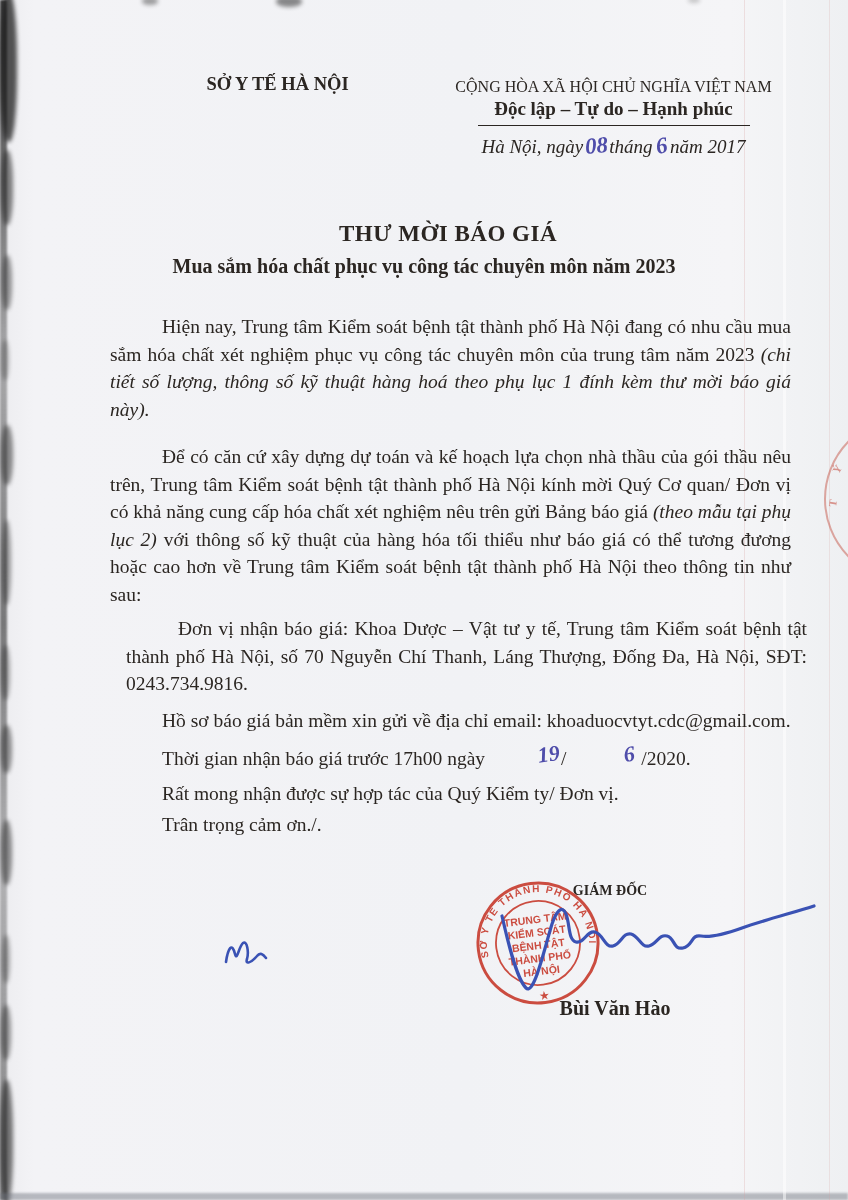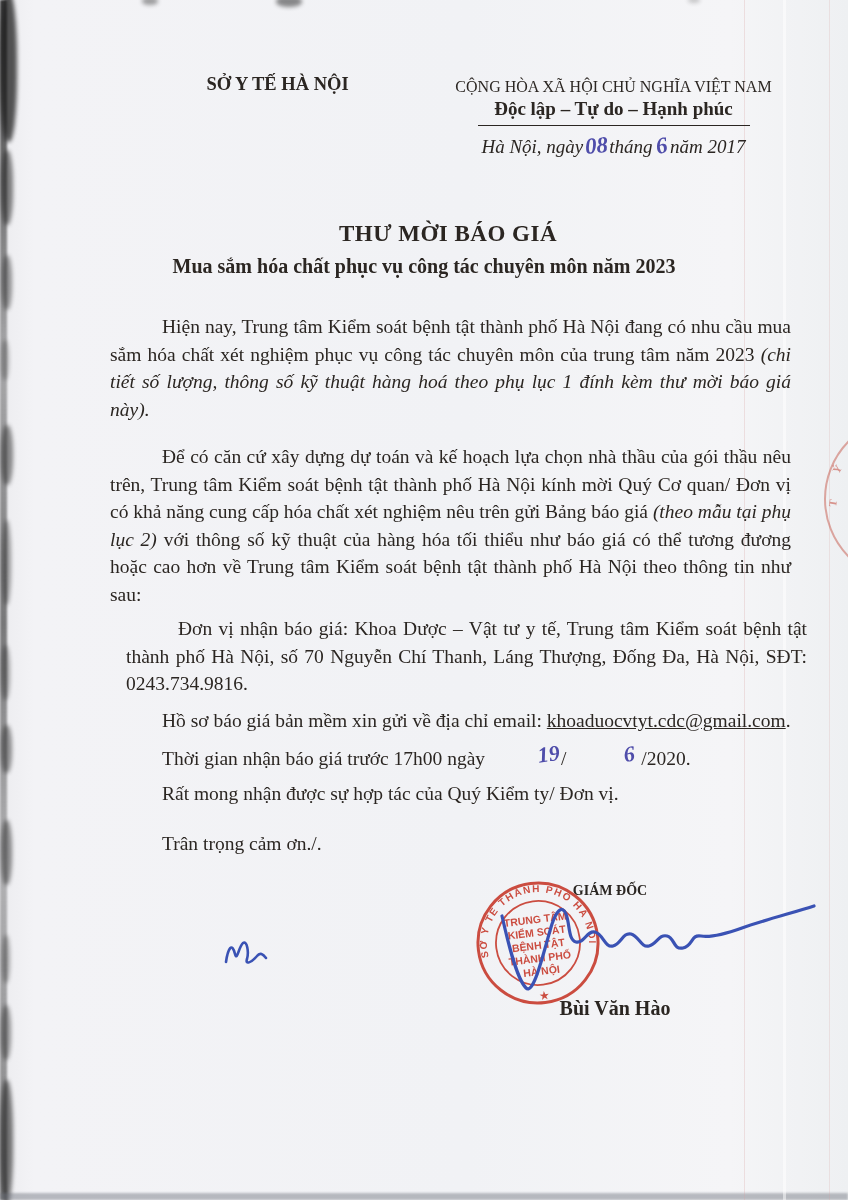--- a/index.html
+++ b/index.html
@@ -54,23 +54,23 @@
   .doc-subtitle{position:absolute;left:0;top:255px;width:848px;text-align:center;font-weight:bold;font-size:20px;}
   
   .p{position:absolute;left:110px;width:681px;font-size:19.5px;line-height:27.6px;text-align:justify;text-indent:52px;}
   .p-single{text-align:left;}
   .p1{top:313px;}
   .p2{top:437px;margin-top:6px;}
   .p3{top:615px;margin-left:16px;}
   .p4{top:707px;}
   .p5{top:744px;}
   .p6{top:780px;}
-  .p7{top:830px;}
+  .p7{top:811px;}
   .it{font-style:italic;}
-  .email{text-decoration:underline;}
+  .email{}
   .hd5{font-size:22px;transform:rotate(-8deg);margin:0 1px;}
   
   .recipients{position:absolute;left:118px;top:879px;font-size:18.5px;line-height:23px;}
   .recipients .lbl{font-weight:bold;font-style:italic;}
   .sig-title{position:absolute;left:520px;top:883px;width:180px;text-align:center;font-weight:bold;font-size:14px;z-index:2;}
   .sig-name{position:absolute;left:530px;top:997px;width:170px;text-align:center;font-weight:bold;font-size:20px;z-index:2;}
   .stamp-svg{position:absolute;left:473px;top:878px;z-index:3;opacity:.9;}
   .sign-svg{position:absolute;left:480px;top:886px;z-index:4;}
   .initial-svg{position:absolute;left:222px;top:932px;z-index:4;}
 </style>

